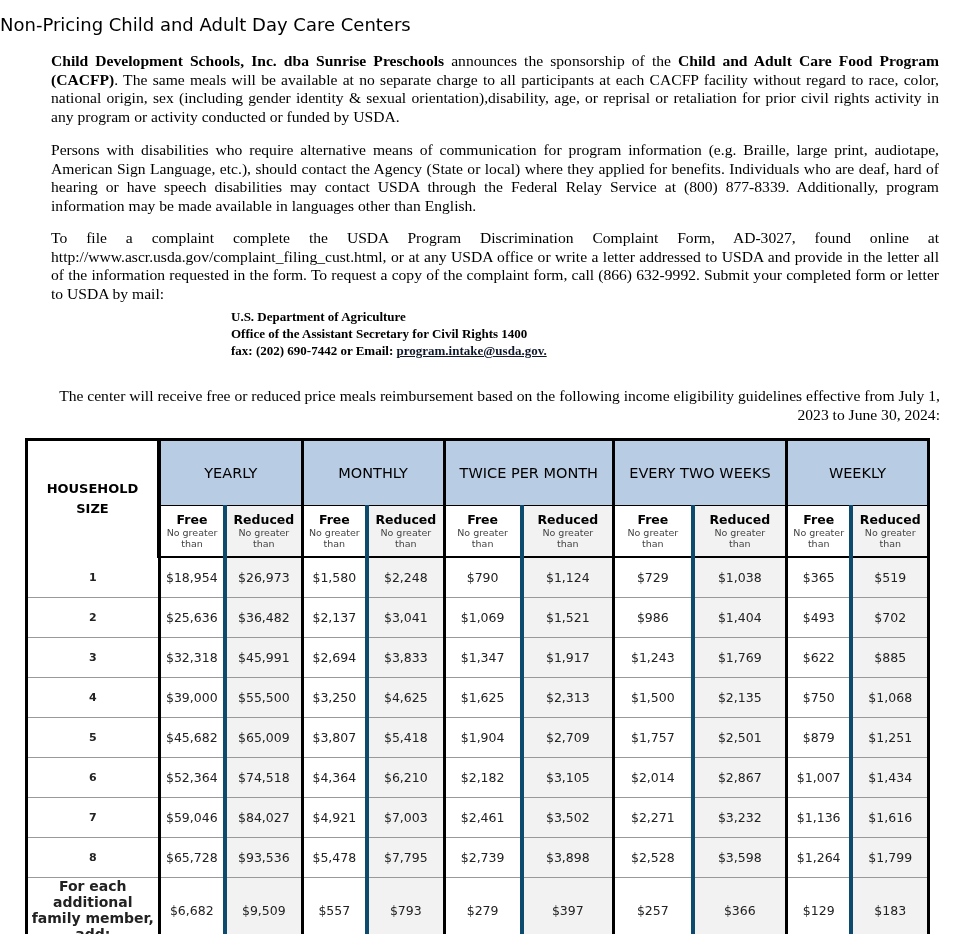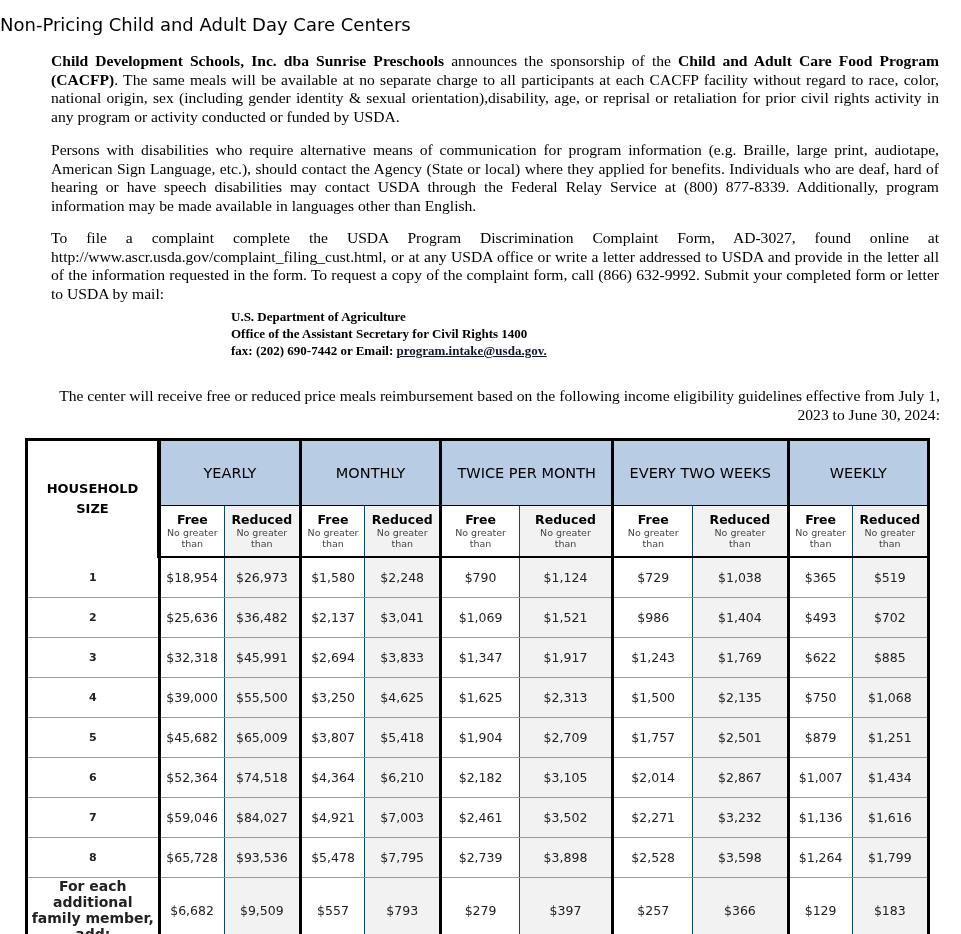--- a/index.html
+++ b/index.html
@@ -26,21 +26,21 @@
     .p4 { top: 387px; left: 56px; width: 884px; text-align: right; }
     table.inc {
       position: absolute; left: 25px; top: 438px; width: 905px; border-collapse: collapse;
       font-family: "DejaVu Sans", sans-serif; border: 3px solid #000;
     }
     table.inc td, table.inc th { text-align: center; padding: 0; }
     .hs { width: 129px; font-weight: bold; font-size: 13px; line-height: 20px; background: #fff; border-right: 4px solid #000000; }
     .grp { background: #b8cce4; font-weight: normal; font-size: 14.5px; height: 64px; border-right: 3px solid #000; border-bottom: 1px solid #000; margin-left: 24px; }
     .sub { height: 50px; font-size: 12.5px; font-weight: bold; line-height: 14px; border-bottom: 2px solid #000; vertical-align: middle; }
     .sub .nt { font-weight: normal; font-size: 9.5px; color: #444; line-height: 11px; display: block; }
-    .free { background: #fff; border-right: 1px solid #0c4a6e; }
+    .free { background: #fff; border-right: 4px solid #0c4a6e; }
     .red { background: #f2f2f2; border-right: 3px solid #000; }
     .last { border-right: none; }
     tbody td { height: 39px; font-size: 12.5px; border-bottom: 1px solid #999; color: #222; }
     tbody td.size { font-weight: bold; font-size: 11px; background: #fff; border-right: 3px solid #000; }
     tbody td.size.addl { font-size: 14px; line-height: 16px; margin-top: 8px; }
     tbody tr:last-child td { border-bottom: none; }
   </style>
 </head>
 <body>
 

